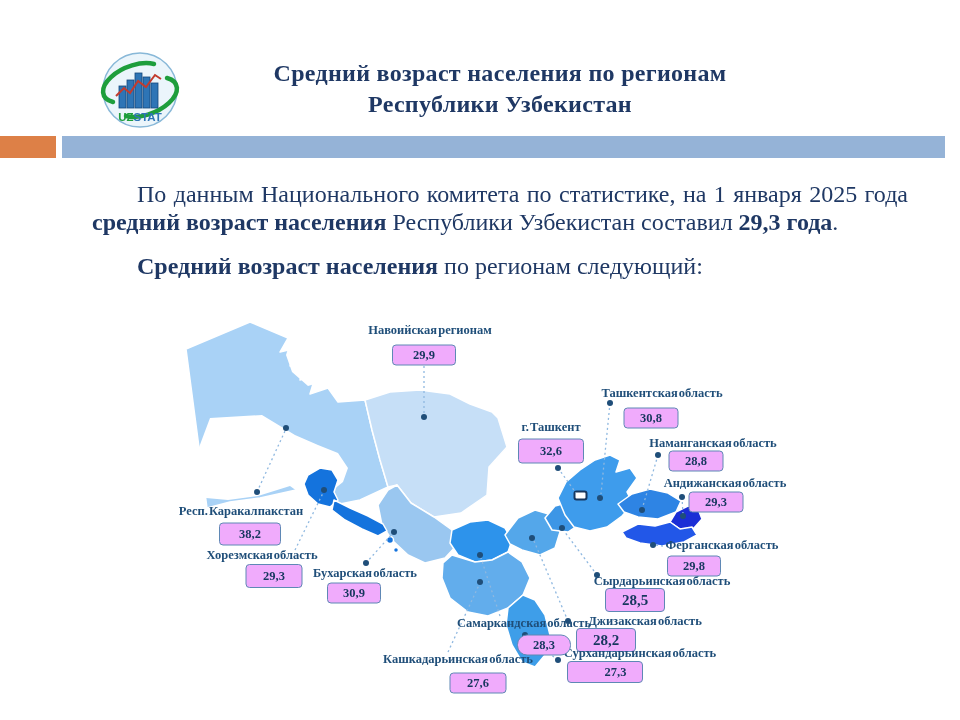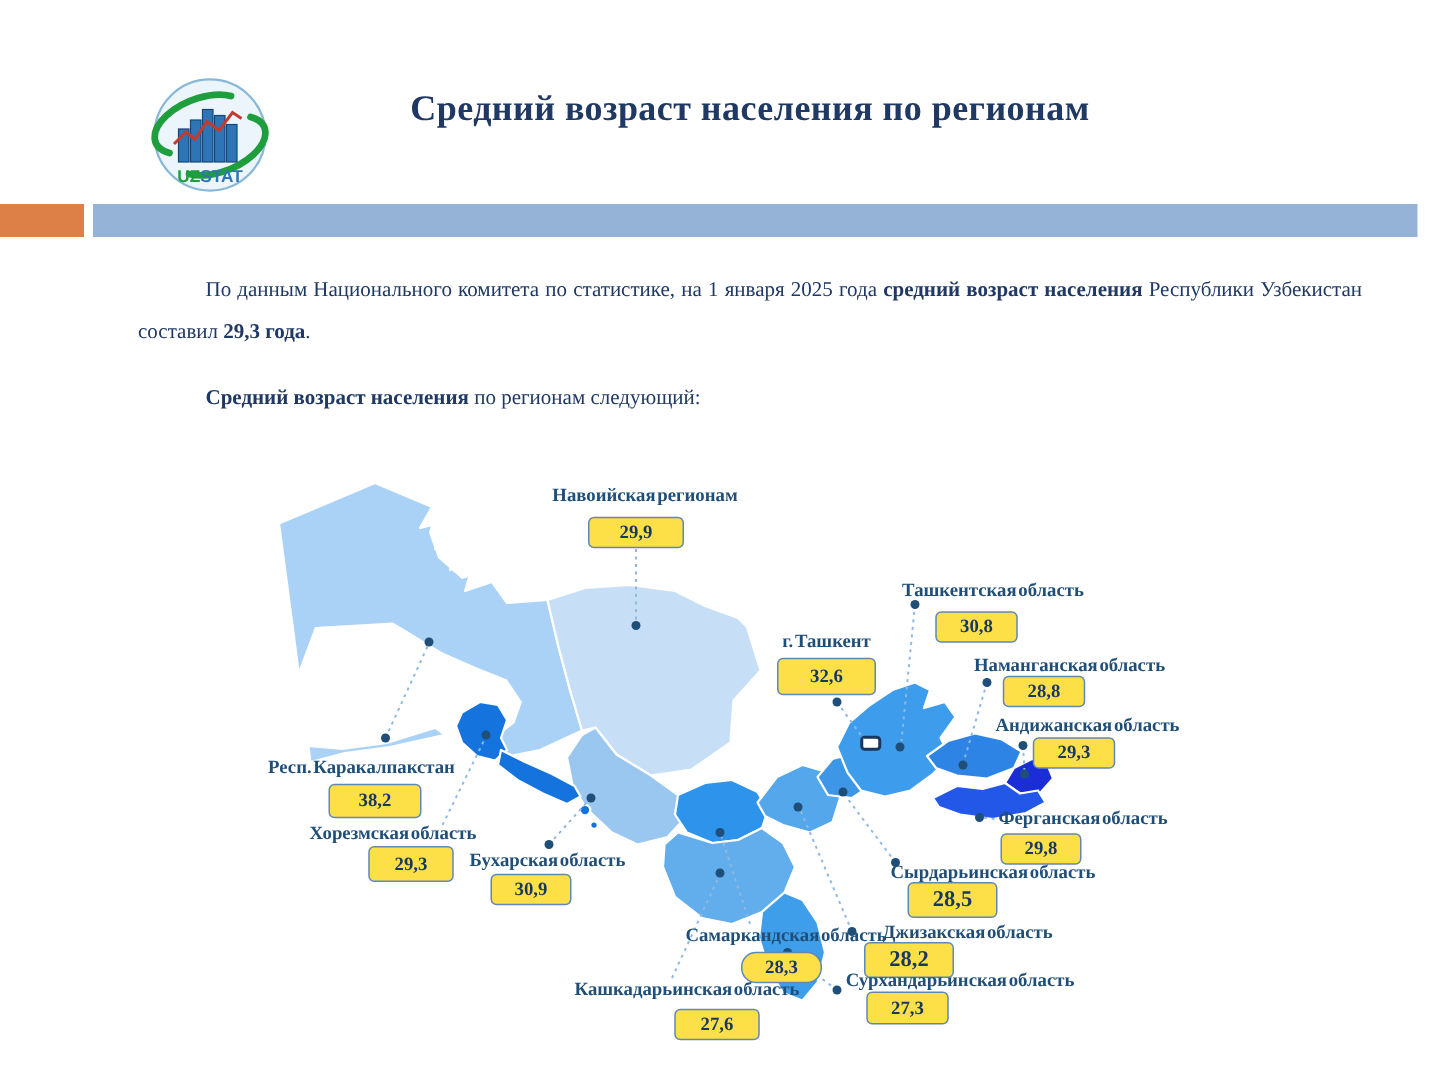--- a/index.html
+++ b/index.html
@@ -6,30 +6,30 @@
   .slide{position:relative;width:960px;height:720px;background:#ffffff;overflow:hidden;
          font-family:"Liberation Serif",serif;}
   
   .logo{position:absolute;left:100px;top:50px;width:80px;height:80px;}
   .title{position:absolute;left:175px;top:58px;width:650px;text-align:center;
          color:#1F3864;font-weight:bold;font-size:24px;line-height:31px;letter-spacing:.3px;}
   .band-orange{position:absolute;left:0;top:136px;width:56px;height:22px;background:#DD8047;}
   .band-blue{position:absolute;left:62px;top:136px;width:883px;height:22px;background:#95B3D7;}
   
   .intro{position:absolute;left:92px;top:180px;width:816px;color:#1F3864;
-         font-size:14px;line-height:28px;}
+         font-size:24px;line-height:28px;}
   .intro p{margin:0;text-indent:45px;text-align:justify;}
   .intro p.second{margin-top:16px;text-align:left;}
   .intro b{font-weight:bold;}
   
   .map{position:absolute;left:140px;top:300px;width:720px;height:410px;}
   .map svg{position:absolute;left:0;top:0;}
   .map-label{position:absolute;transform:translateX(-50%);white-space:nowrap;
              color:#1F4E79;font-weight:bold;font-size:12.5px;word-spacing:-2px;}
-  .value-box{position:absolute;transform:translate(-50%,-50%);background:#fde047;
+  .value-box{position:absolute;transform:translate(-50%,-50%);background:#f0abfc;
              border:1px solid #5F88B5;border-radius:4px;color:#17375E;font-weight:bold;
              font-size:12.5px;display:flex;align-items:center;justify-content:center;}
   .value-box.big{font-size:15px;}
 </style>
 </head>
 <body>
 
 <div class="slide">
 
   <div class="logo">
@@ -44,20 +44,21 @@
         <rect x="43" y="27" width="7" height="31"></rect>
         <rect x="51" y="33" width="7" height="25"></rect>
       </g>
       <polyline points="16,46 24,38 30,43 38,31 46,37 55,25 61,29" fill="none" stroke="#C23B2E" stroke-width="2"></polyline>
       <text x="40" y="71" text-anchor="middle" font-family="Liberation Sans, sans-serif" font-size="11.5" font-weight="bold"><tspan fill="#1E9E3C">UZ</tspan><tspan fill="#2E75B6">STAT</tspan></text>
     </svg>
   </div>
 
   <div class="title">
     <div>Средний возраст населения по регионам</div>
+    <div>Республики Узбекистан</div>
   </div>
 
   <div class="band-orange"></div>
   <div class="band-blue"></div>
 
   <div class="intro">
     <p id="intro-p1"><span>По данным Национального комитета по статистике, на 1 января 2025 года </span><b>средний возраст населения</b><span> Республики Узбекистан составил </span><b>29,3 года</b><span>.</span></p>
     <p id="intro-p2" class="second"><b>Средний возраст населения</b><span> по регионам следующий:</span></p>
   </div>
 
@@ -153,25 +154,25 @@
         <div class="value-box" style="left: 556px; top: 161px; width: 53px; height: 19px;">28,8</div>
         <div class="map-label" style="left: 585px; top: 176px;">Андижанская область</div>
         <div class="value-box" style="left: 576px; top: 202px; width: 53px; height: 19px;">29,3</div>
         <div class="map-label" style="left: 582px; top: 238px;">Ферганская область</div>
         <div class="value-box" style="left: 554px; top: 266px; width: 52px; height: 19px;">29,8</div>
         <div class="map-label" style="left: 522px; top: 274px;">Сырдарьинская область</div>
         <div class="value-box big" style="left: 495px; top: 300px; width: 58px; height: 22px;">28,5</div>
         <div class="map-label" style="left: 505px; top: 314px;">Джизакская область</div>
         <div class="value-box big" style="left: 466px; top: 340px; width: 58px; height: 22px;">28,2</div>
         <div class="map-label" style="left: 500px; top: 346px;">Сурхандарьинская область</div>
-        <div class="value-box" style="left: 465px; top: 372px; width: 53px; height: 20px;">27,3</div>
+        <div class="value-box" style="left: 465px; top: 372px; width: 53px; height: 20px; padding-left: 21px;">27,3</div>
         <div class="map-label" style="left: 318px; top: 352px;">Кашкадарьинская область</div>
         <div class="value-box" style="left: 338px; top: 383px; width: 55px; height: 19px;">27,6</div>
         <div class="map-label" style="left: 384px; top: 316px;">Самаркандская область</div>
-        <div class="value-box" style="left: 381px; top: 345px; width: 52px; height: 19px; border-radius: 10px;">28,3</div>
+        <div class="value-box" style="left: 404px; top: 345px; width: 52px; height: 19px; border-radius: 10px;">28,3</div>
         <div class="map-label" style="left: 225px; top: 266px;">Бухарская область</div>
         <div class="value-box" style="left: 214px; top: 293px; width: 52px; height: 19px;">30,9</div>
         <div class="map-label" style="left: 122px; top: 248px;">Хорезмская область</div>
         <div class="value-box" style="left: 134px; top: 276px; width: 55px; height: 22px;">29,3</div>
         <div class="map-label" style="left: 101px; top: 204px; text-align: center;">Респ. Каракалпакстан</div>
         <div class="value-box" style="left: 110px; top: 234px; width: 60px; height: 21px;">38,2</div>
       </div>
   </div>
 
 </div>

